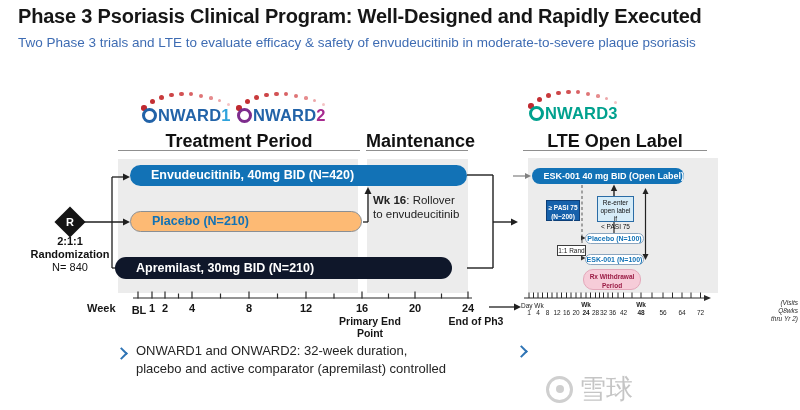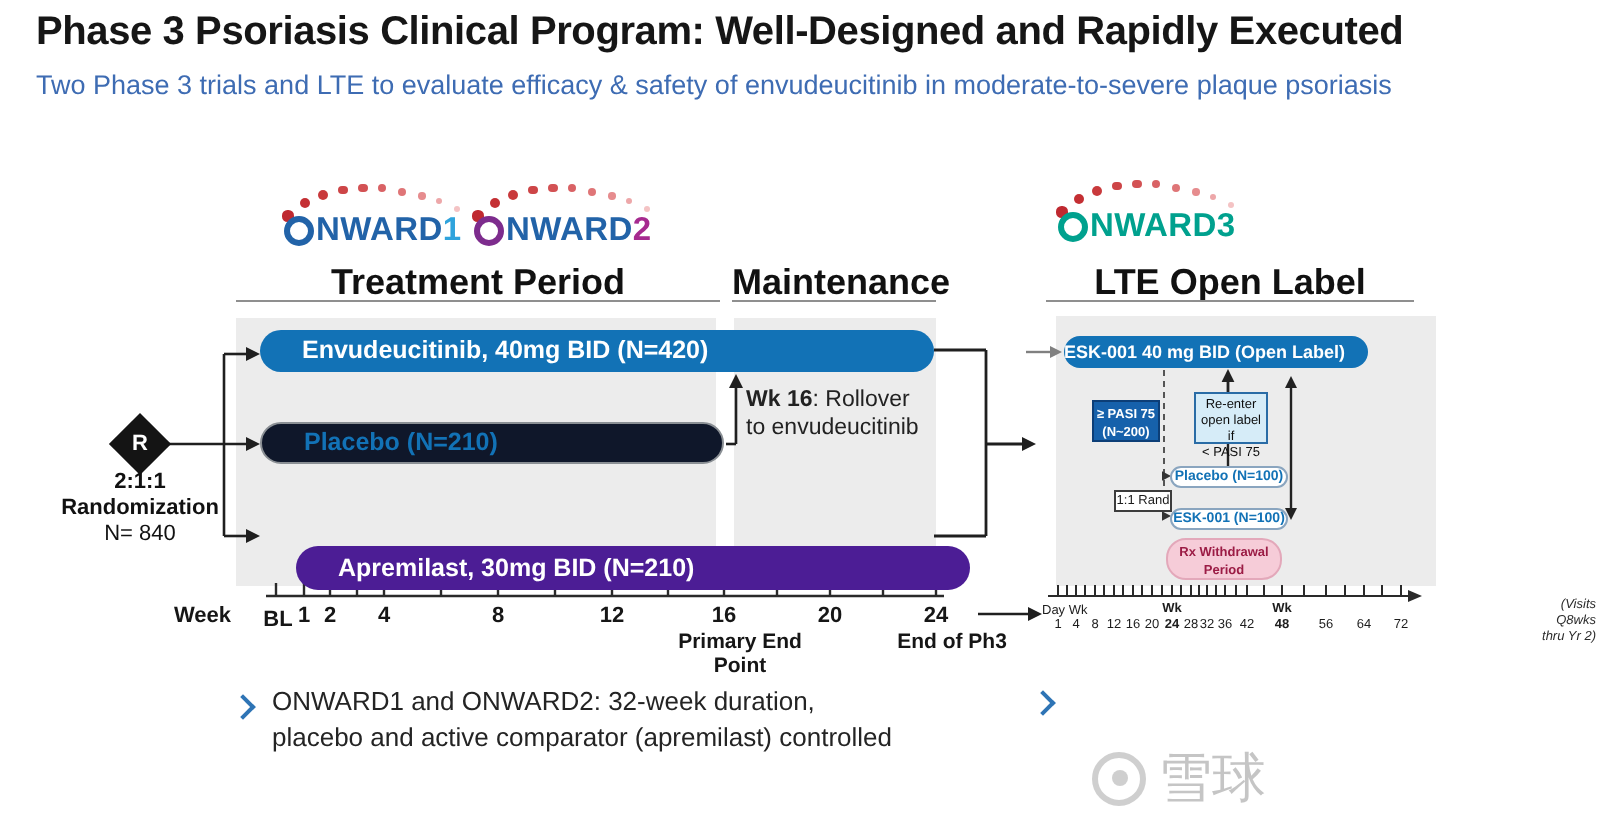--- a/index.html
+++ b/index.html
@@ -27,39 +27,39 @@
   .dots i:nth-child(4){left:29px;top:.5px;width:4.8px;height:4.8px;background:#cd4547;}
   .dots i:nth-child(5){left:39px;top:-.5px;width:4.6px;height:4.6px;background:#d35254;}
   .dots i:nth-child(6){left:49px;top:0;width:4.3px;height:4.3px;background:#d96265;}
   .dots i:nth-child(7){left:59px;top:1.5px;width:4px;height:4px;background:#df7577;}
   .dots i:nth-child(8){left:69px;top:4px;width:3.7px;height:3.7px;background:#e68c8e;}
   .dots i:nth-child(9){left:78px;top:7px;width:3.4px;height:3.4px;background:#eda7a9;}
   .dots i:nth-child(10){left:87px;top:10.5px;width:3px;height:3px;background:#f4c3c4;}
   
   .bar{border-radius:11px;font-weight:700;font-size:12.5px;color:#fff;padding-left:21px;
        white-space:nowrap;box-sizing:border-box;}
-  .bar.outline{background:#0f172a;border:1.5px solid #8a8f94;}
+  .bar.outline{background:#fdba74;border:1.5px solid #8a8f94;}
   
   svg.overlay{position:absolute;left:0;top:0;z-index:3;pointer-events:none;}
   .z2{z-index:2;} .z4{z-index:4;}
   
   .diamond{left:59px;top:211px;width:22px;height:22px;background:#141414;transform:rotate(45deg);}
   .diamond span{position:absolute;left:0;top:0;width:22px;height:22px;transform:rotate(-45deg);
                 display:flex;align-items:center;justify-content:center;color:#fff;font-weight:700;font-size:11px;}
   .randtext{left:22px;top:235px;width:96px;text-align:center;font-size:11px;line-height:13px;color:#111;}
   .randtext .b{font-weight:700;}
   
   .wklab{font-weight:700;font-size:11px;color:#161616;}
   .tick{position:absolute;transform:translateX(-50%);font-weight:700;font-size:11px;color:#161616;white-space:nowrap;}
   .axnote{position:absolute;transform:translateX(-50%);font-weight:700;font-size:10.5px;color:#161616;text-align:center;white-space:nowrap;padding-left:16px;}
   
   .rollover{left:373px;top:193px;font-size:11.5px;line-height:14px;color:#222;white-space:nowrap;}
   
   .o3bar{left:532px;top:168px;width:152px;height:16px;border-radius:8px;color:#fff;font-weight:700;
-         font-size:9px;text-align:left;line-height:16px;white-space:nowrap;}
+         font-size:9px;text-align:right;line-height:16px;white-space:nowrap;}
   .o3box{box-sizing:border-box;text-align:center;}
   .pasi{left:546px;top:200px;width:34px;height:21px;border:1px solid #0c3e77;color:#fff;
         font-size:6.5px;font-weight:700;line-height:9px;padding-top:2px;}
   .reenter{left:597px;top:196px;width:37px;height:26px;border:1px solid #2a6ca6;color:#0d0d0d;
         font-size:6.5px;line-height:8px;padding-top:1.5px;}
   .pill-sm{background:#fff;border:1px solid #8aa5bf;border-radius:6px;color:#1272b6;
         font-weight:700;font-size:7px;line-height:10px;text-align:center;box-sizing:border-box;white-space:nowrap;}
   .randbox{left:557px;top:245px;width:29px;height:11px;background:#fff;border:1px solid #3c3c3c;
         font-size:6.5px;line-height:9px;text-align:center;box-sizing:border-box;white-space:nowrap;}
   .withdraw{left:583px;top:269px;width:58px;height:21px;border-radius:10px;border:1px solid #e3a8ba;
@@ -250,21 +250,21 @@
       <line x1="663" y1="292.5" x2="663" y2="298"></line>
         <line x1="672.5" y1="292.5" x2="672.5" y2="298"></line>
       <line x1="682" y1="292.5" x2="682" y2="298"></line>
         <line x1="691" y1="292.5" x2="691" y2="298"></line>
       <line x1="700.5" y1="292.5" x2="700.5" y2="298"></line>
     </g>
   </svg>
 
   <div class="abs bar z4" style="left: 130px; top: 165px; width: 337px; height: 21px; line-height: 21px; background: rgb(18, 114, 182);">Envudeucitinib, 40mg BID (N=420)</div>
   <div class="abs bar outline z4" style="left: 130px; top: 211px; width: 232px; height: 21px; line-height: 18px; color: rgb(18, 114, 182);">Placebo (N=210)</div>
-  <div class="abs bar z4" style="left: 148px; top: 257px; width: 337px; height: 22px; line-height: 22px; background: #4c1d95; margin-top: 16px;">Apremilast, 30mg BID (N=210)</div>
+  <div class="abs bar z4" style="left: 115px; top: 257px; width: 337px; height: 22px; line-height: 22px; background: #0f172a;">Apremilast, 30mg BID (N=210)</div>
 
   <div class="abs rollover z4">
     <div><b>Wk 16</b><span>: Rollover</span></div>
     <div>to envudeucitinib</div>
   </div>
 
   <div class="abs diamond z4">
     <span>R</span>
   </div>
   <div class="abs randtext z4">

